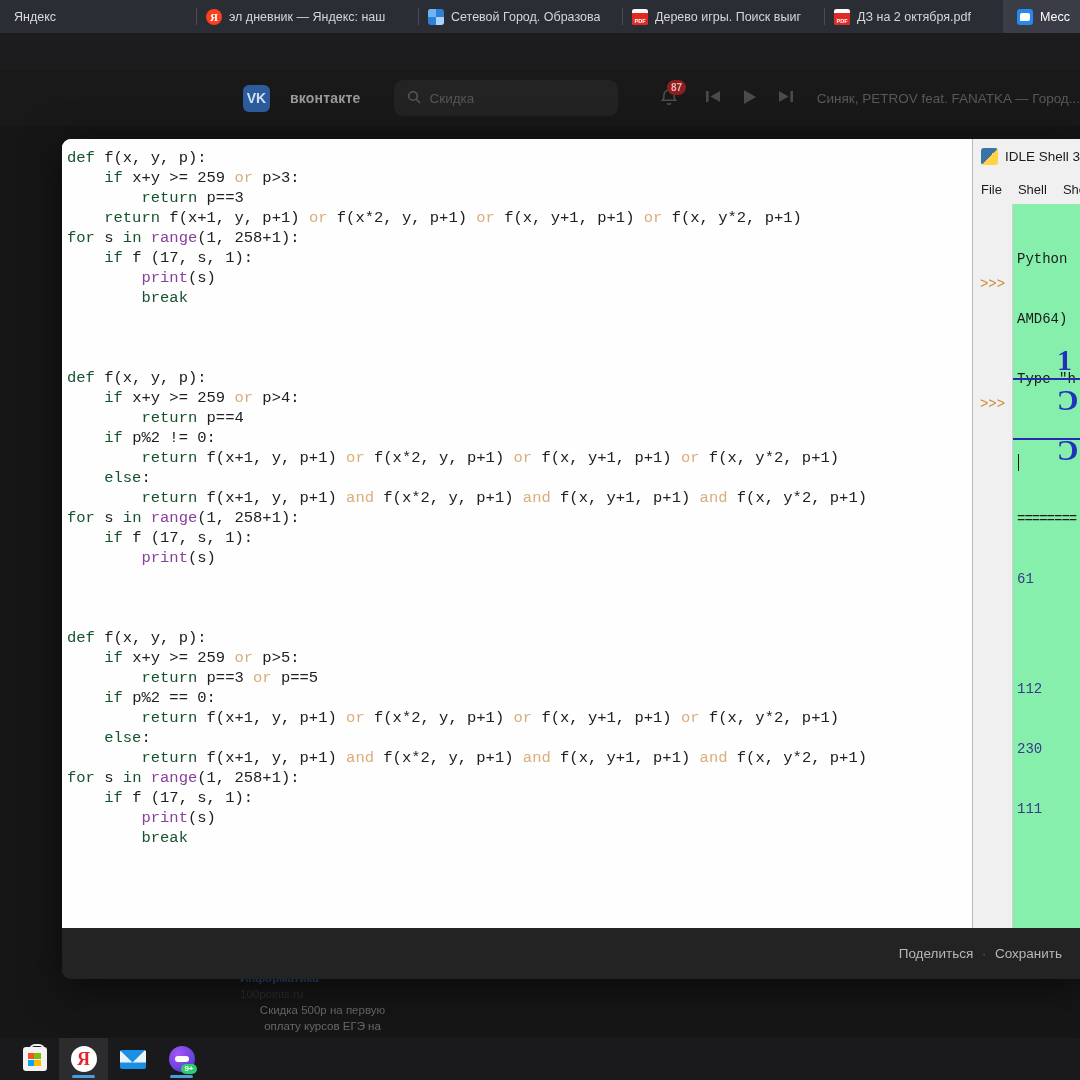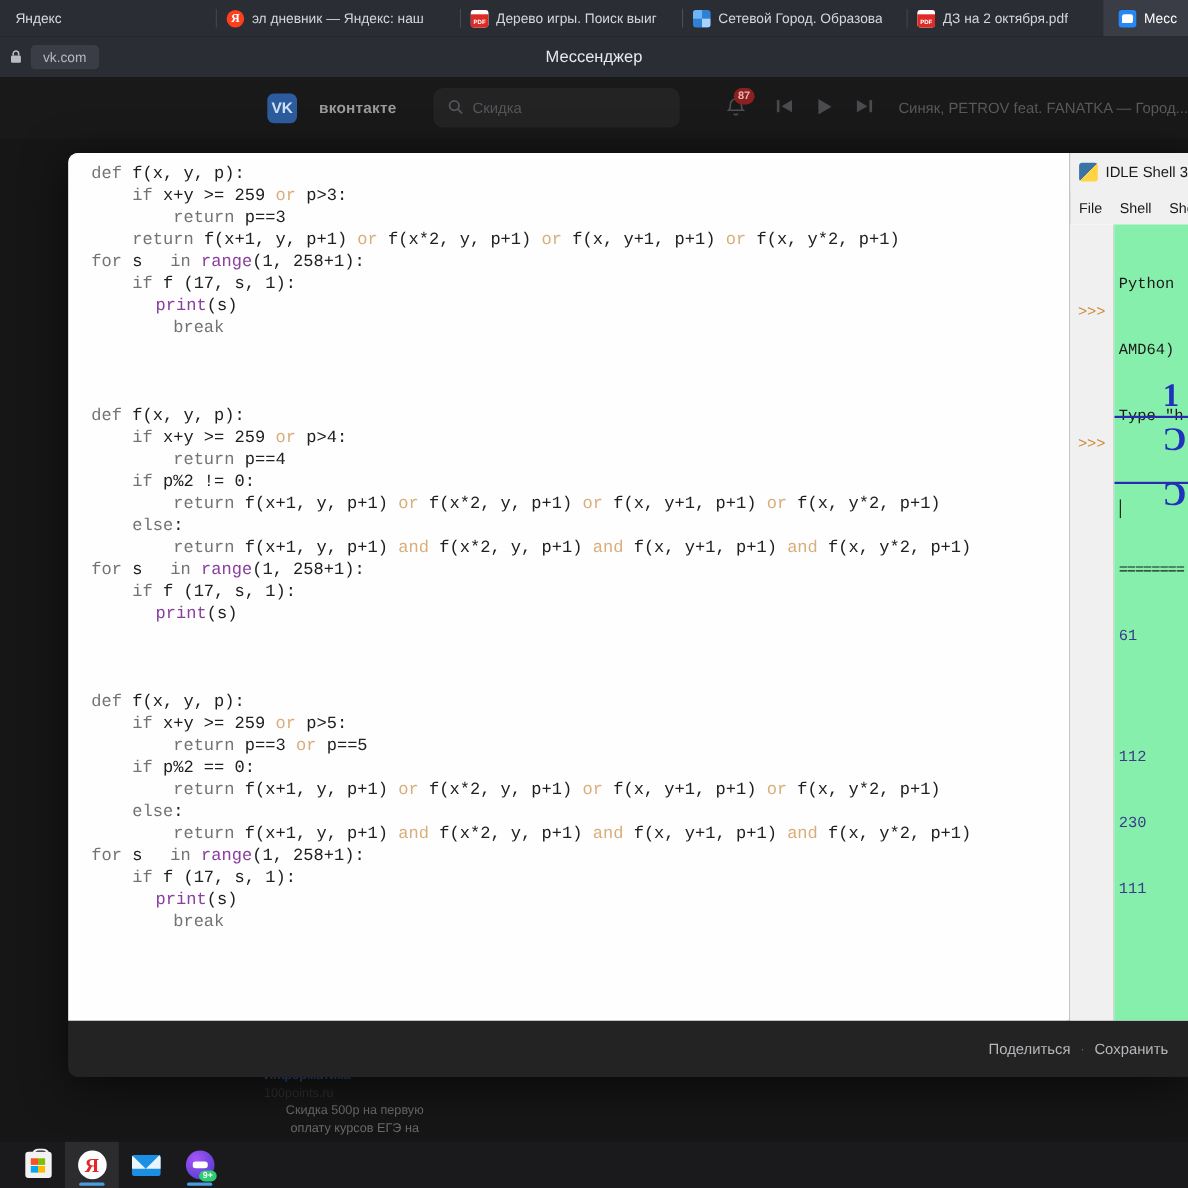--- a/index.html
+++ b/index.html
@@ -290,21 +290,21 @@
     background: #fefefe;
     padding: 9px 0 0 5px;
     font-family: "Liberation Mono", monospace;
     font-size: 15.5px;
     line-height: 20px;
     white-space: pre;
     color: #202020;
     overflow: hidden;
   }
   .codedoc .ln { height: 20px; }
-  .kw   { color: #737373; margin-left: 16px; }
+  .kw   { color: #14532d; }
   .kw2  { color: #d9ae7a; }
   .bi   { color: #8a3f9e; }
 
   
   .idle {
     position: absolute;
     left: 910px; top: 0px;
     width: 108px; height: 789px;
     background: #f0f0f0;
     border-left: 1px solid #b8b8b8;
@@ -489,53 +489,41 @@
   <div class="tabstrip">
     <div class="tab brand">
       <span class="tab-label">Яндекс</span>
     </div>
 
     <div class="tab t1">
       <span class="favicon fav-ya">Я</span>
       <span class="tab-label">эл дневник — Яндекс: наш</span>
     </div>
 
+    <div class="tab t2">
+      <span class="favicon fav-sg"></span>
+      <span class="tab-label">Сетевой Город. Образова</span>
+    </div>
+
     <div class="tab t3">
       <span class="favicon fav-pdf"></span>
       <span class="tab-label">Дерево игры. Поиск выиг</span>
     </div>
 
-    <div class="tab t2">
-      <span class="favicon fav-sg"></span>
-      <span class="tab-label">Сетевой Город. Образова</span>
-    </div>
-
     <div class="tab t4">
       <span class="favicon fav-pdf"></span>
       <span class="tab-label">ДЗ на 2 октября.pdf</span>
     </div>
 
     <div class="tab active">
       <span class="favicon fav-msg"></span>
       <span class="tab-label">Мессенджер</span>
     </div>
   </div>
 
-  <div class="addrbar">
-    <div class="lock-icon">
-      <svg width="11" height="13" viewBox="0 0 11 13" fill="none" stroke="#b9bcc4" stroke-width="1.4">
-        <rect x="1" y="5.5" width="9" height="6.5" rx="1.2" fill="#b9bcc4" stroke="none"></rect>
-        <path d="M3 5.5V3.8a2.5 2.5 0 0 1 5 0v1.7"></path>
-      </svg>
-    </div>
-    <div class="urlpill">
-      <span>vk.com</span>
-    </div>
-    <div class="wintitle">Мессенджер</div>
-  </div>
 
   <div class="vkpage">
 
     <div class="vkheader">
       <div class="vk-logo-wrap">
         <div class="vk-logo-sq">VK</div>
         <div class="vk-wordmark">вконтакте</div>
       </div>
 
       <div class="vk-search">

